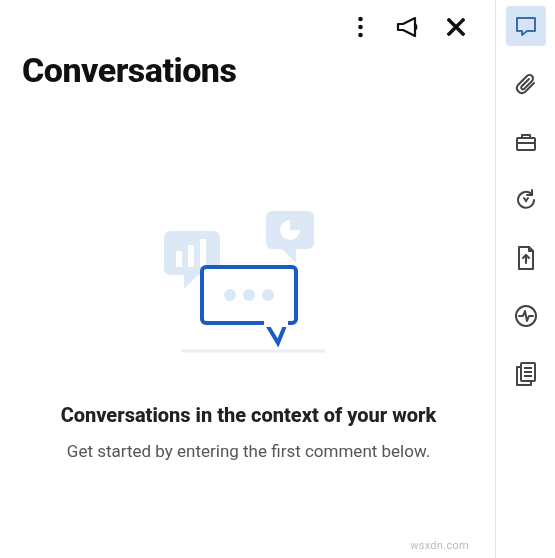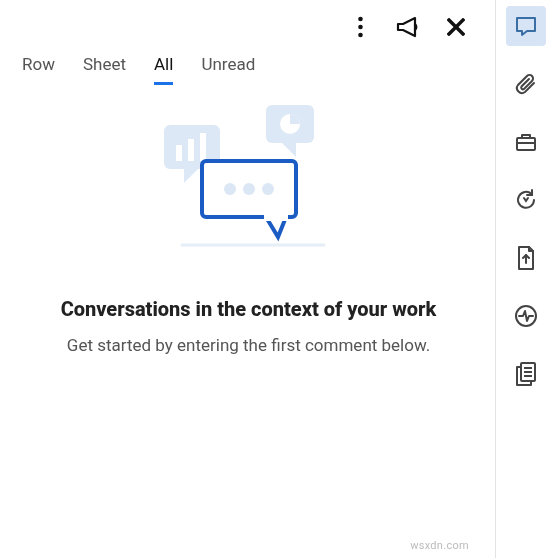--- a/index.html
+++ b/index.html
@@ -55,21 +55,21 @@
     }
     .tab.active {
       color: #111;
       border-bottom: 3px solid #1a73e8;
     }
     .empty-state {
       flex: 1;
       display: flex;
       flex-direction: column;
       align-items: center;
-      justify-content: flex-start;
+      justify-content: center;
       text-align: center;
       padding-top: 10px;
     }
     .empty-illustration {
       margin-bottom: 28px;
     }
     .empty-heading {
       font-size: 20px;
       font-weight: 800;
       color: #222;
@@ -131,27 +131,22 @@
       </svg>
     </div>
     <div class="icon-btn">
       <svg width="18" height="18" viewBox="0 0 18 18" stroke="#111" stroke-width="3.4" stroke-linecap="square">
         <line x1="2" y1="2" x2="16" y2="16"></line>
         <line x1="16" y1="2" x2="2" y2="16"></line>
       </svg>
     </div>
   </div>
 
-
-  <div class="tabs">
-    <div class="tab">Row</div>
-    <div class="tab">Sheet</div>
-    <div class="tab active">All</div>
-    <div class="tab">Unread</div>
-  </div>
+  <h1 class="title">Conversations</h1>
+
 
   <div class="empty-state">
     <div class="empty-illustration">
       <svg width="190" height="170" viewBox="0 0 190 170">
 
         <g opacity="0.95">
           <rect x="10" y="30" width="56" height="44" rx="6" fill="#dbe7f5"></rect>
           <polygon points="30,74 44,74 30,88" fill="#dbe7f5"></polygon>
           <rect x="22" y="50" width="6" height="16" fill="#fff"></rect>
           <rect x="34" y="44" width="6" height="22" fill="#fff"></rect>

